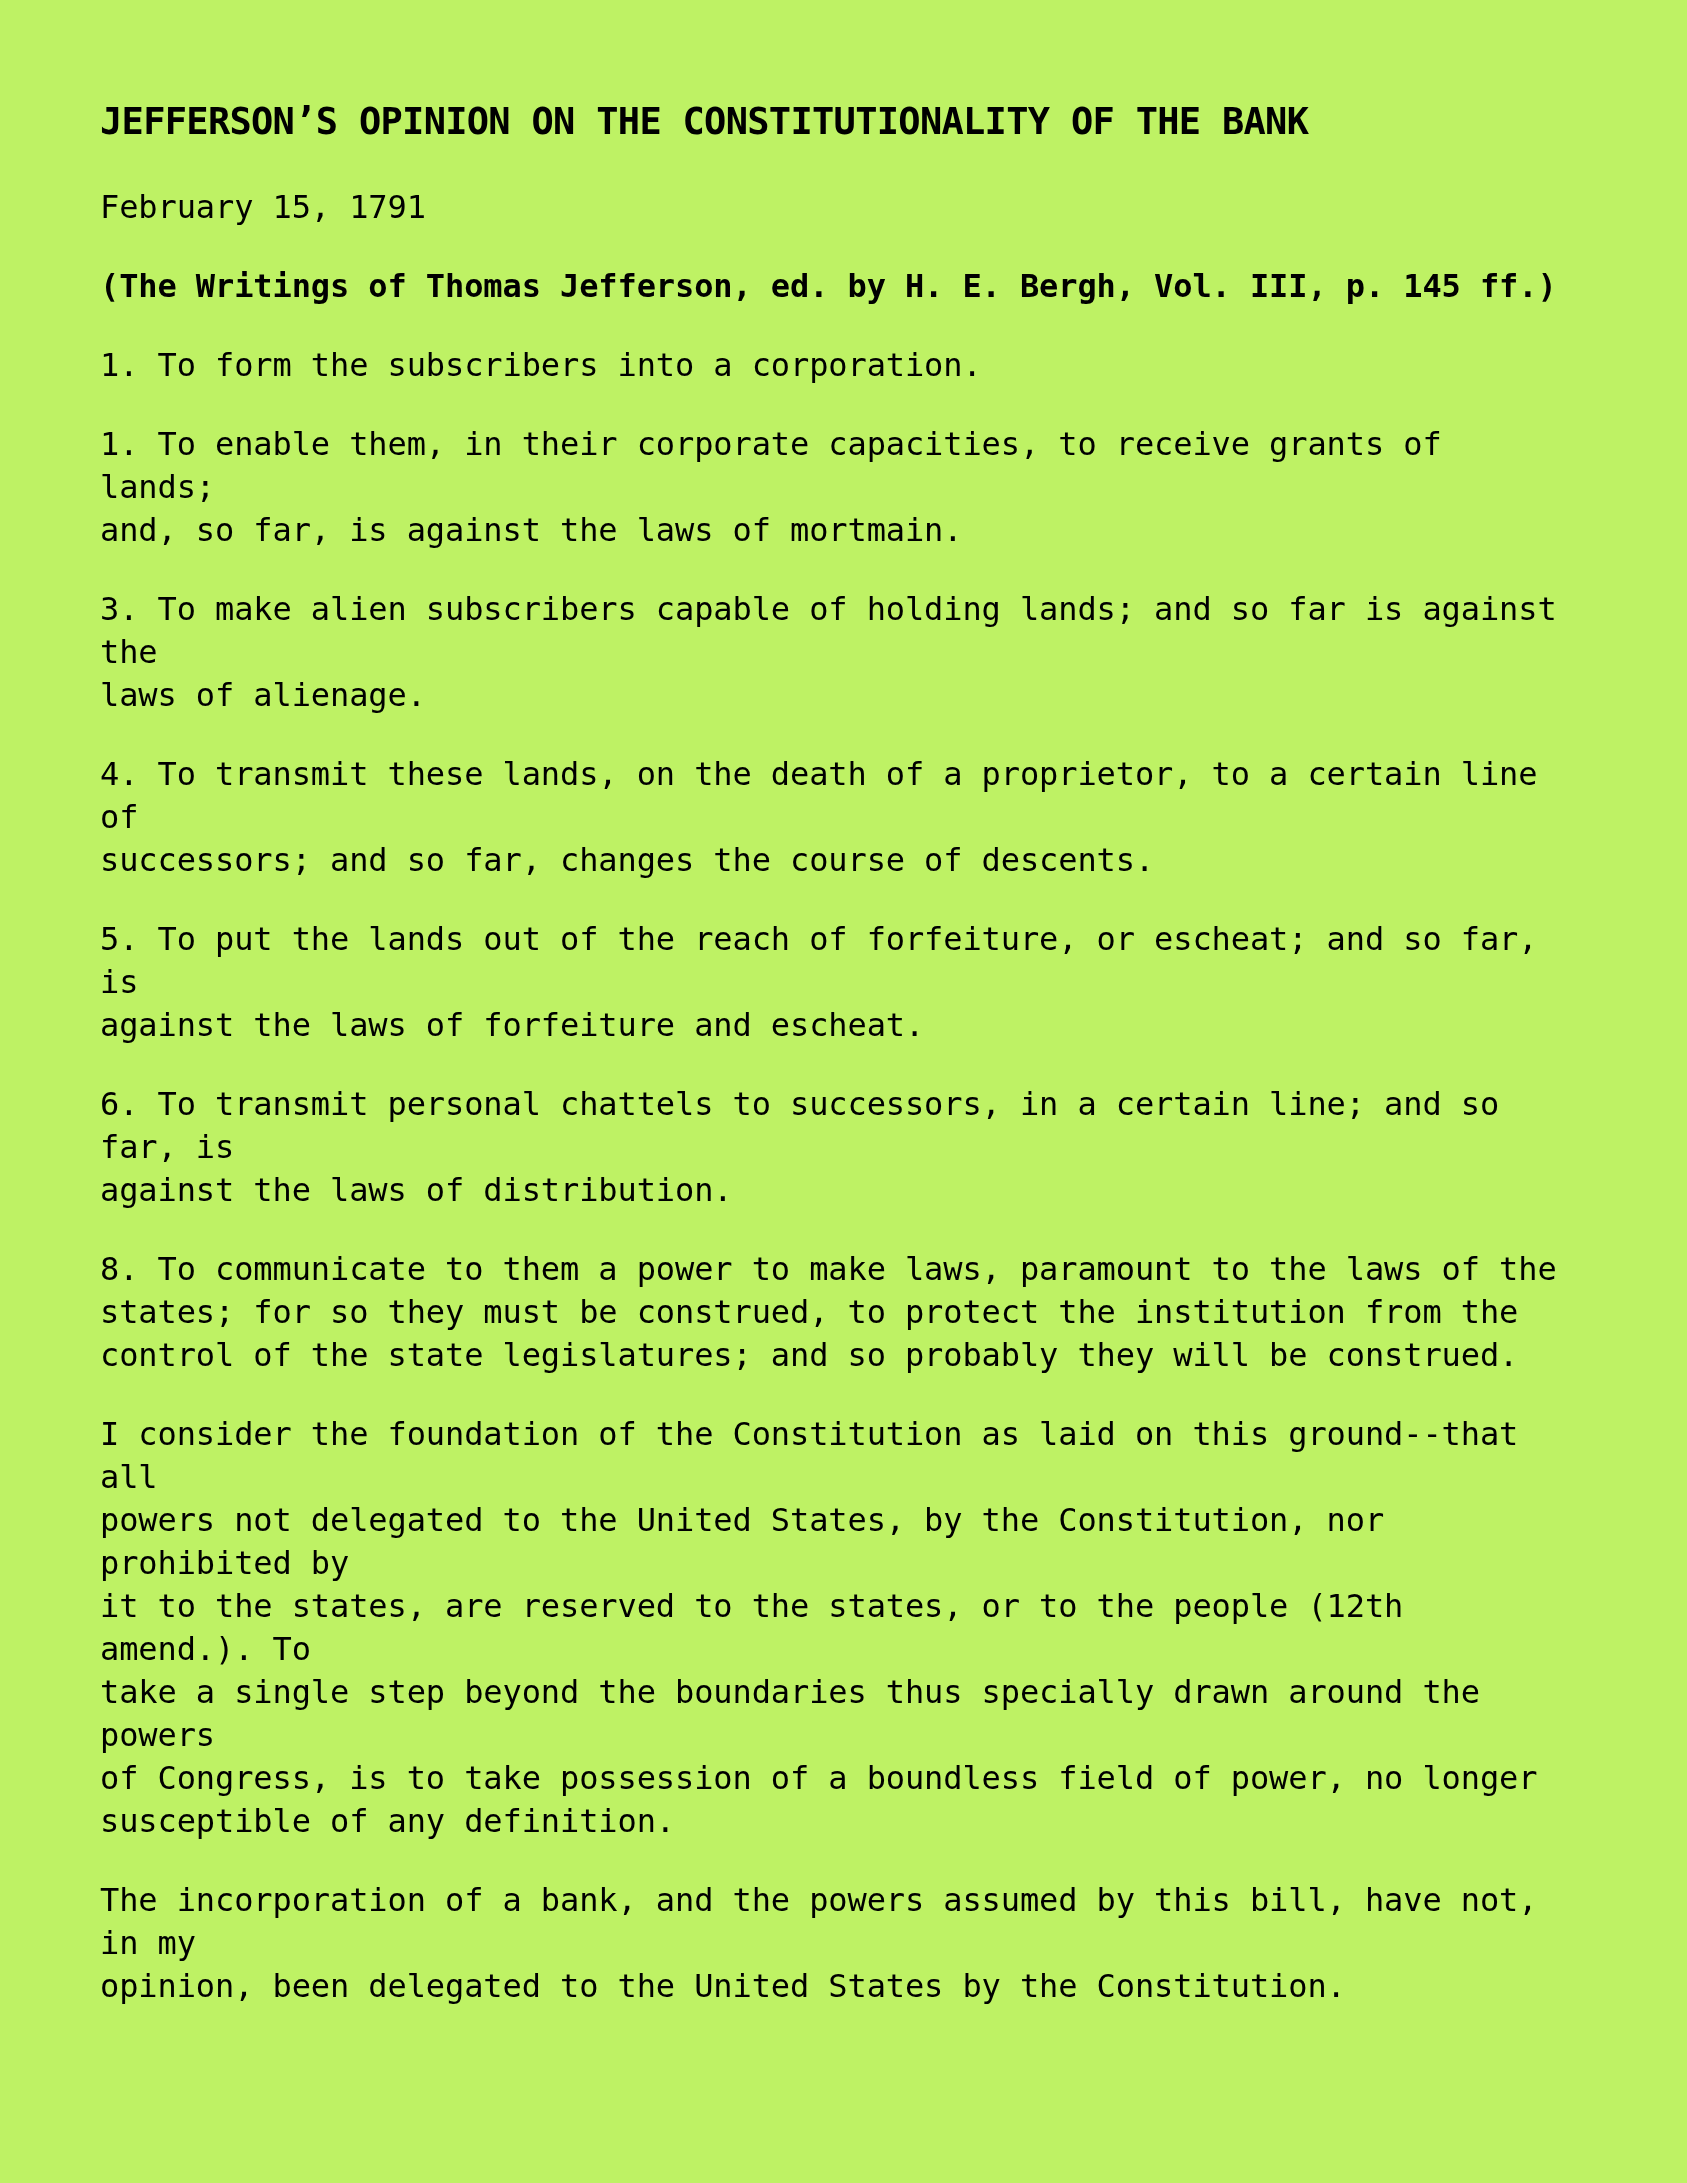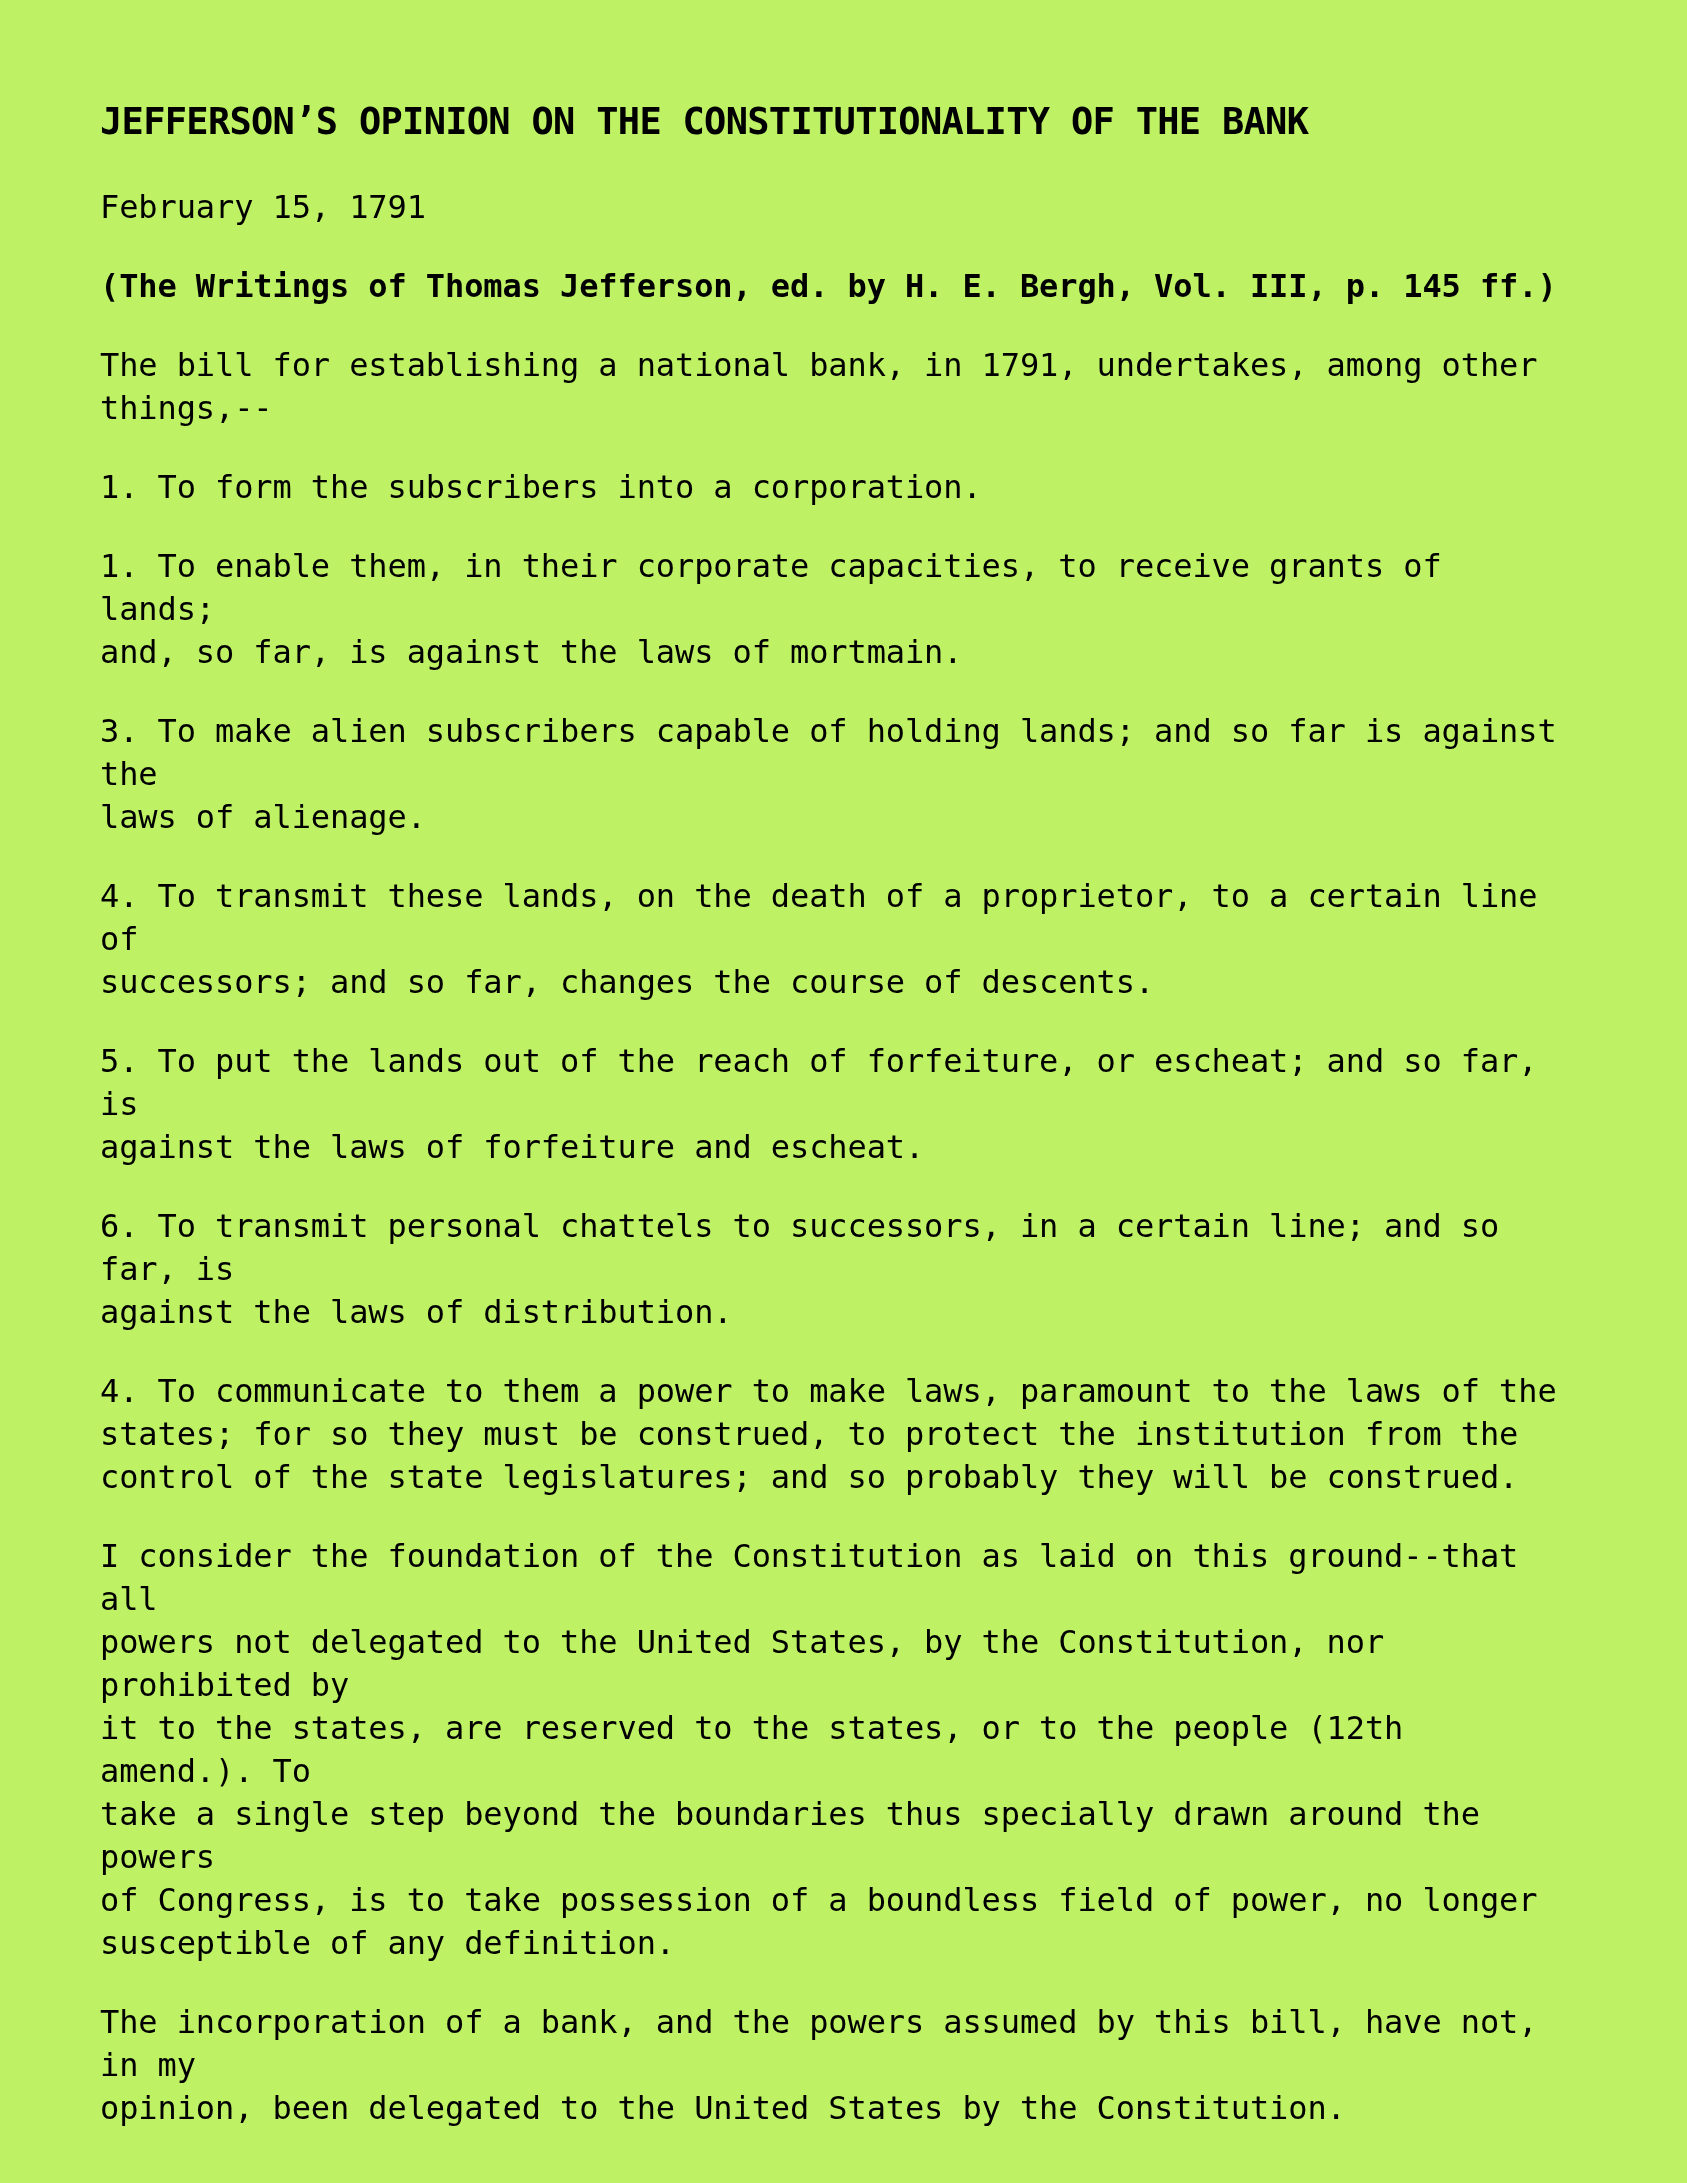--- a/index.html
+++ b/index.html
@@ -38,34 +38,32 @@
   }
 </style>
 </head>
 <body>
 
 <div class="page">
   <h1 class="doc-title">JEFFERSON’S OPINION ON THE CONSTITUTIONALITY OF THE BANK</h1>
   <p class="doc-par">February 15, 1791</p>
   <p class="doc-par bold">(The Writings of Thomas Jefferson, ed. by H. E. Bergh, Vol. III, p. 145 ff.)</p>
   <main id="paragraphs">
-      <p class="doc-par">The bill for establishing a national bank, in 1791, undertakes, among other
-things,--</p>
       <p class="doc-par">1. To form the subscribers into a corporation.</p>
       <p class="doc-par">1. To enable them, in their corporate capacities, to receive grants of lands;
 and, so far, is against the laws of mortmain.</p>
       <p class="doc-par">3. To make alien subscribers capable of holding lands; and so far is against the
 laws of alienage.</p>
       <p class="doc-par">4. To transmit these lands, on the death of a proprietor, to a certain line of
 successors; and so far, changes the course of descents.</p>
       <p class="doc-par">5. To put the lands out of the reach of forfeiture, or escheat; and so far, is
 against the laws of forfeiture and escheat.</p>
       <p class="doc-par">6. To transmit personal chattels to successors, in a certain line; and so far, is
 against the laws of distribution.</p>
-      <p class="doc-par">4. To communicate to them a power to make laws, paramount to the laws of the
+      <p class="doc-par">8. To communicate to them a power to make laws, paramount to the laws of the
 states; for so they must be construed, to protect the institution from the
 control of the state legislatures; and so probably they will be construed.</p>
       <p class="doc-par">I consider the foundation of the Constitution as laid on this ground--that all
 powers not delegated to the United States, by the Constitution, nor prohibited by
 it to the states, are reserved to the states, or to the people (12th amend.). To
 take a single step beyond the boundaries thus specially drawn around the powers
 of Congress, is to take possession of a boundless field of power, no longer
 susceptible of any definition.</p>
       <p class="doc-par">The incorporation of a bank, and the powers assumed by this bill, have not, in my
 opinion, been delegated to the United States by the Constitution.</p>

